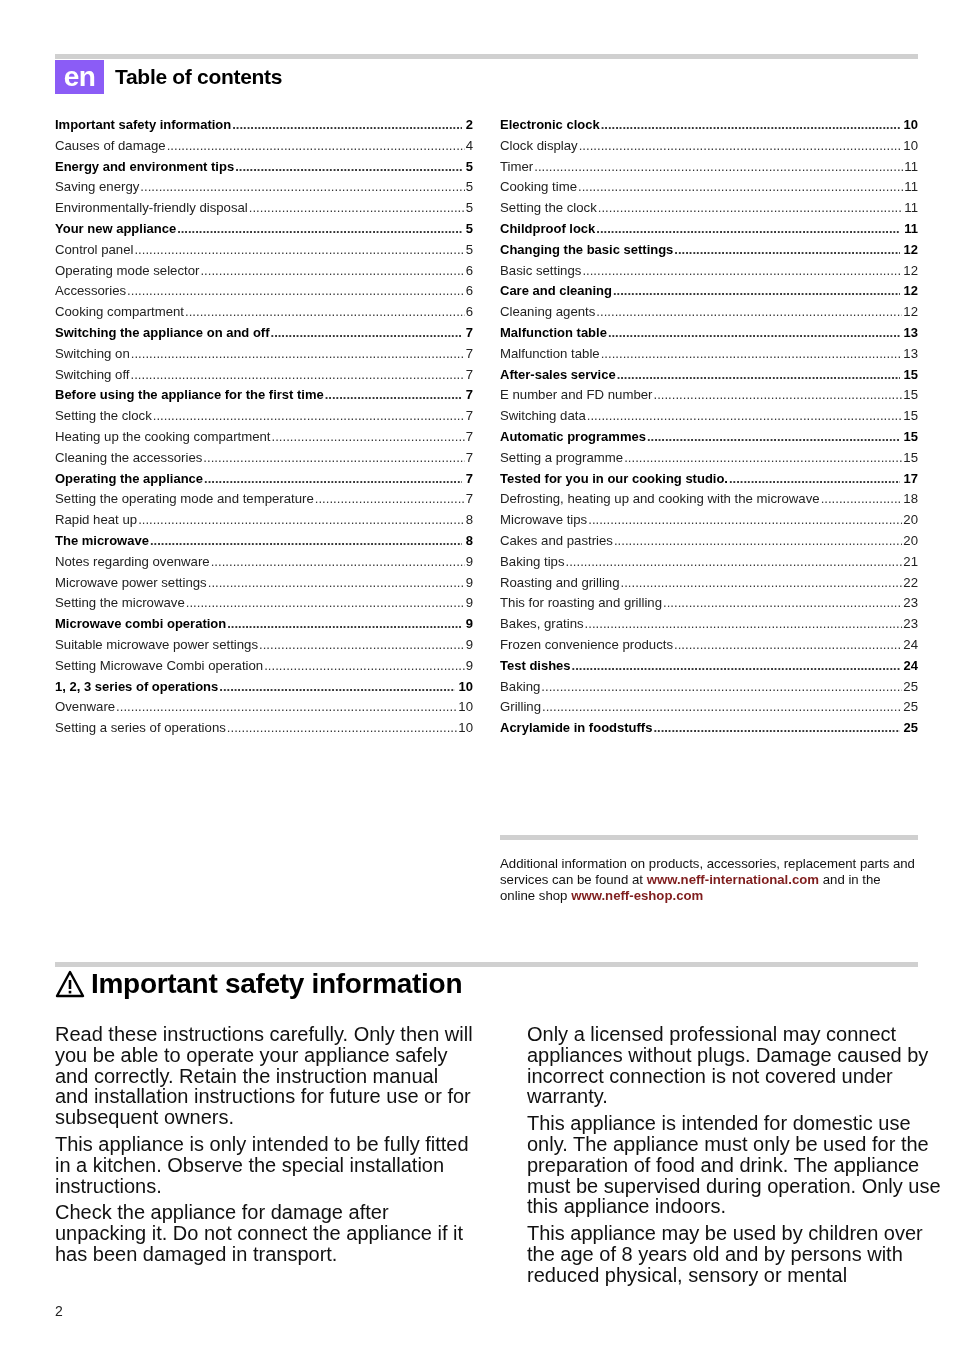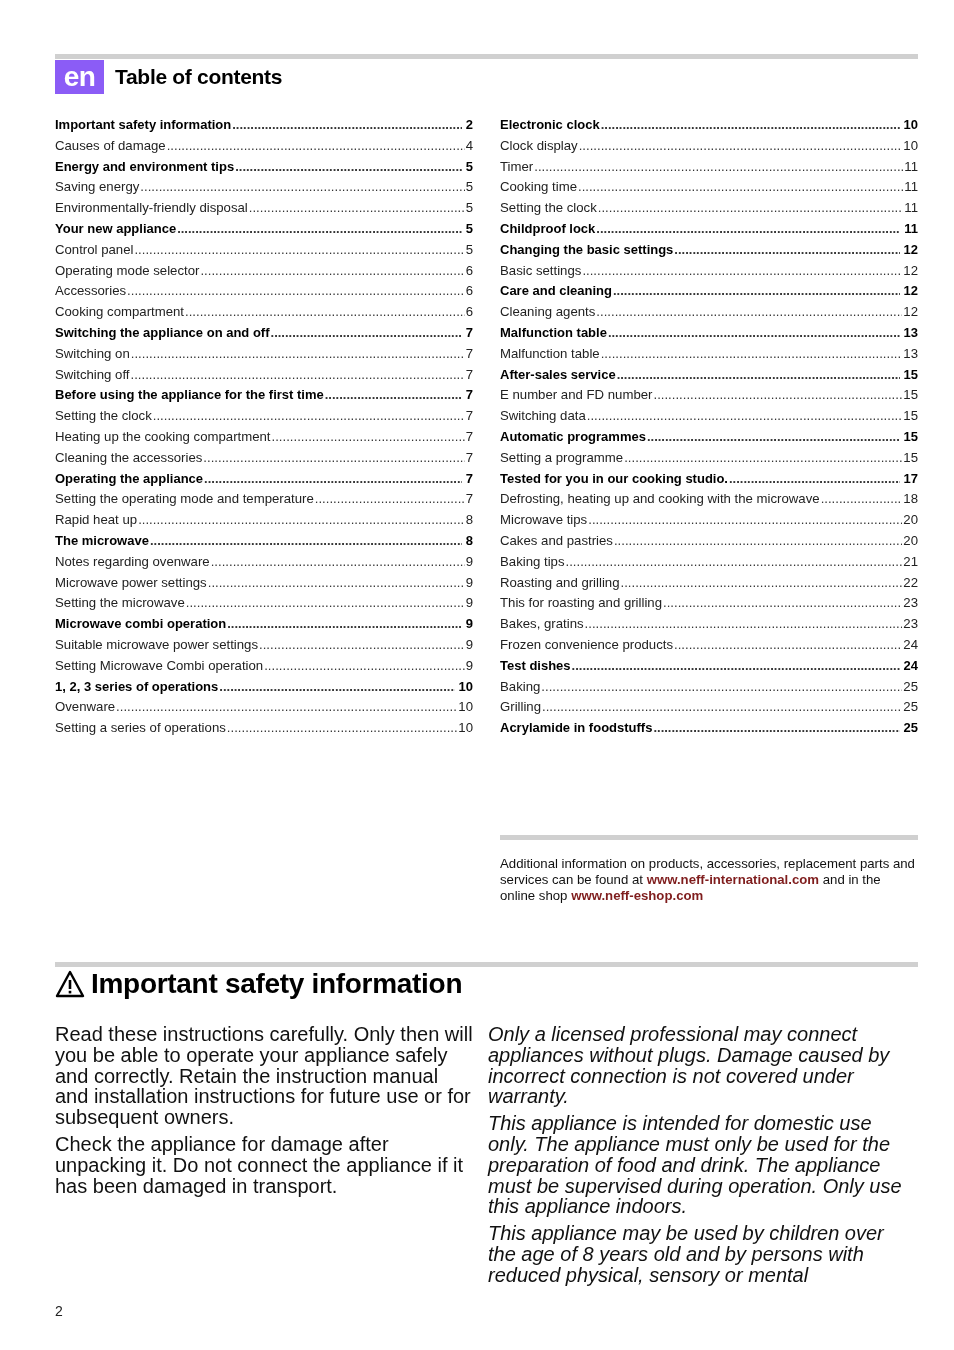--- a/index.html
+++ b/index.html
@@ -36,21 +36,21 @@
     .info-note {
       position: absolute; left: 500px; top: 856px; width: 418px;
       font-size: 13.2px; line-height: 16px; color: #111;
     }
     .info-note b { font-weight: bold; color: #7f1d1d; }
     .safety-header { position: absolute; left: 55px; top: 968px; display: flex; align-items: center; }
     .warn-icon { width: 30px; height: 28px; margin-right: 6px; }
     .safety-title { font-size: 28px; font-weight: bold; letter-spacing: -0.3px; }
     .body-col { position: absolute; top: 1024px; width: 420px; font-size: 20px; line-height: 20.8px; color: #111; }
     .body-col.left { left: 55px; }
-    .body-col.right { left: 488px; font-style: italic; }
+    .body-col.right { left: 527px; }
     .body-col p { margin: 0 0 6px 0; }
     .page-number { position: absolute; left: 55px; top: 1303px; font-size: 14px; color: #222; }
   </style>
 </head>
 <body>
 
 <div class="rule" style="left:55px; top:54px; width:863px;"></div>
 
 <div class="toc-header">
   <div class="lang-badge">en</div>
@@ -374,20 +374,21 @@
   <svg class="warn-icon" viewBox="0 0 30 28">
     <path d="M15 2 L28 26 L2 26 Z" fill="none" stroke="#000" stroke-width="2.4" stroke-linejoin="round"></path>
     <rect x="13.7" y="10" width="2.6" height="9" fill="#000"></rect>
     <rect x="13.7" y="20.8" width="2.6" height="2.6" fill="#000"></rect>
   </svg>
   <div class="safety-title">Important safety information</div>
 </div>
 
 <div class="body-col left">
   <p>Read these instructions carefully. Only then will you be able to operate your appliance safely and correctly. Retain the instruction manual and installation instructions for future use or for subsequent owners.</p>
+  <p>This appliance is only intended to be fully fitted in a kitchen. Observe the special installation instructions.</p>
   <p>Check the appliance for damage after unpacking it. Do not connect the appliance if it has been damaged in transport.</p>
 </div>
 
 <div class="body-col right">
   <p>Only a licensed professional may connect appliances without plugs. Damage caused by incorrect connection is not covered under warranty.</p>
   <p>This appliance is intended for domestic use only. The appliance must only be used for the preparation of food and drink. The appliance must be supervised during operation. Only use this appliance indoors.</p>
   <p>This appliance may be used by children over the age of 8 years old and by persons with reduced physical, sensory or mental</p>
 </div>
 
 <div class="page-number">2</div>

